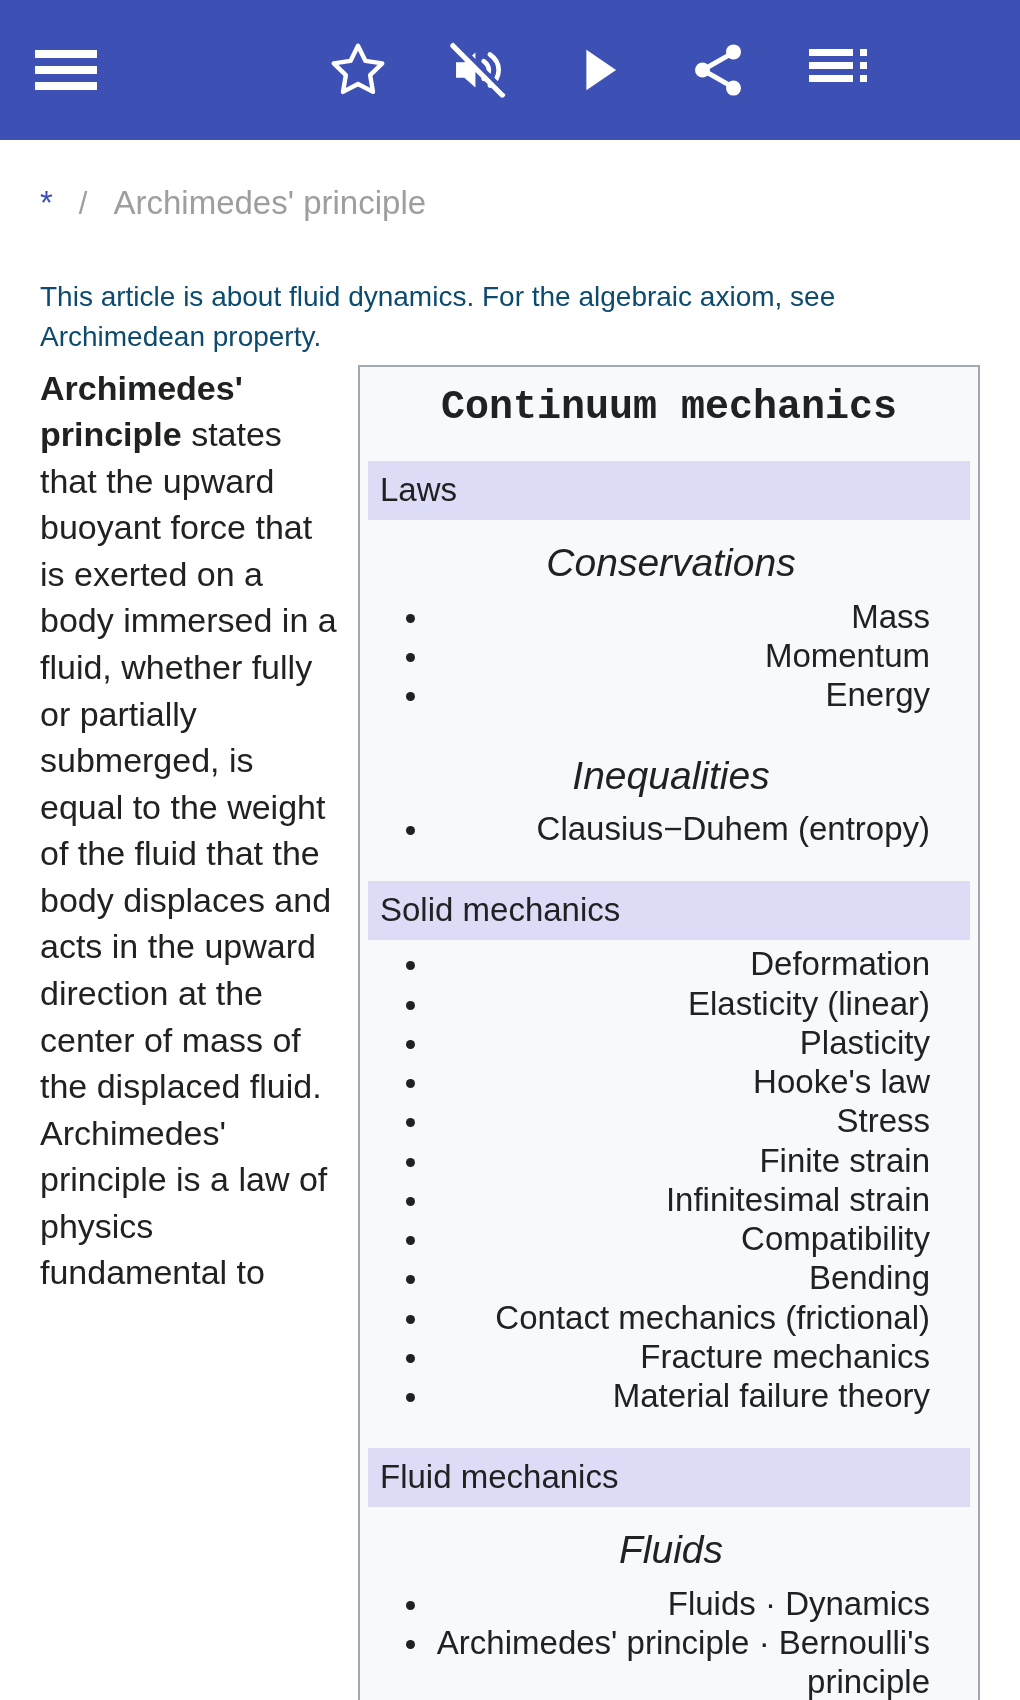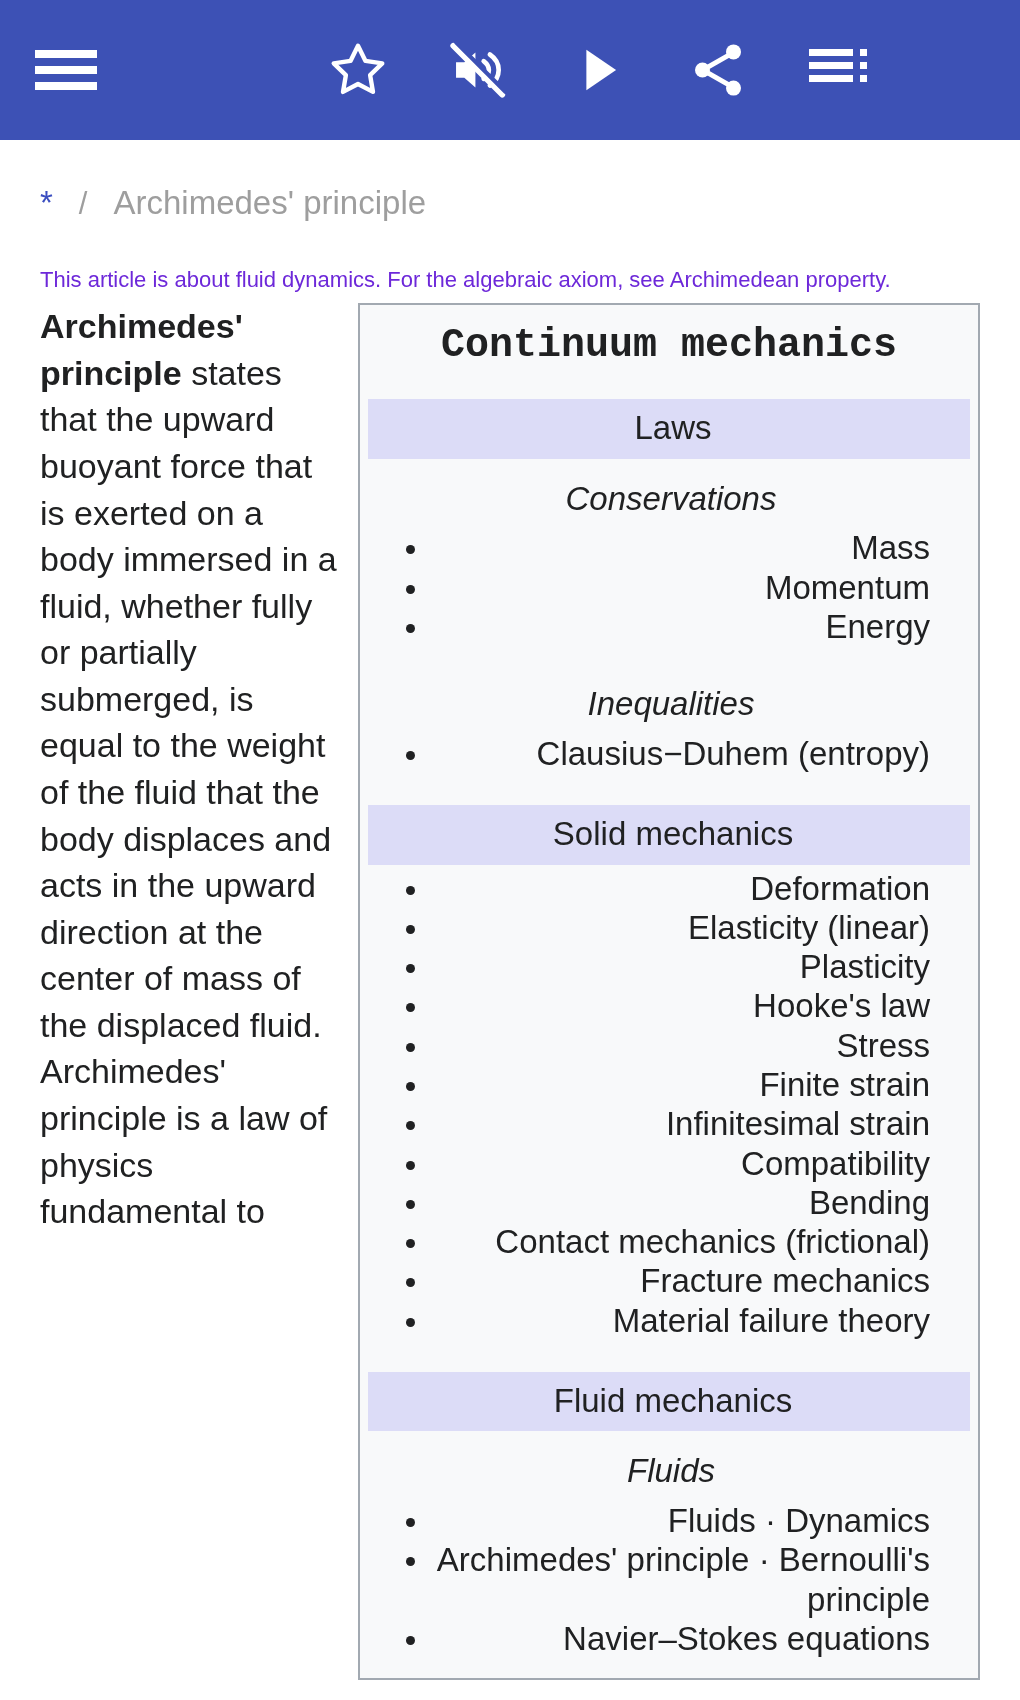--- a/index.html
+++ b/index.html
@@ -50,24 +50,24 @@
     height: 110px;
     padding-top: 44px;
     font-size: 33px;
   }
   #breadcrumb .crumb-home { color: #3b4ec0; margin-right: 26px; font-size: 33px; }
   #breadcrumb .crumb-sep { color: #9e9e9e; margin-right: 26px; font-size: 31px; }
   #breadcrumb .crumb-title { color: #9e9e9e; font-size: 33px; }
 
   
   #hatnote {
-    font-size: 22px;
+    font-size: 28px;
     line-height: 1.42;
-    color: #6d28d9;
-    margin-top: 14px;
+    color: #0c4a6e;
+    margin-top: 27px;
     margin-bottom: 8px;
   }
 
   
   #article-body {
     position: relative;
     margin-top: 4px;
   }
   #infobox {
     float: right;
@@ -82,30 +82,30 @@
   #infobox-title {
     text-align: center;
     font-weight: bold;
     font-size: 40px;
     padding: 18px 8px 16px 8px;
     line-height: 1.15;
     font-family: Liberation Mono, monospace;
   }
   .ib-header {
     background: #dcdcf7;
-    text-align: center;
+    text-align: left;
     font-size: 33px;
     padding: 9px 4px 11px 12px;
     margin: 0 8px;
     line-height: 1.2;
   }
   .ib-subheader {
     text-align: center;
     font-style: italic;
-    font-size: 33px;
+    font-size: 39px;
     padding: 20px 0 6px 4px;
     line-height: 1.2;
   }
   .ib-subheader.bold { font-weight: normal; }
   .ib-list {
     margin: 0;
     padding: 4px 10px 18px 10px;
     list-style: none;
   }
   .ib-list li {

